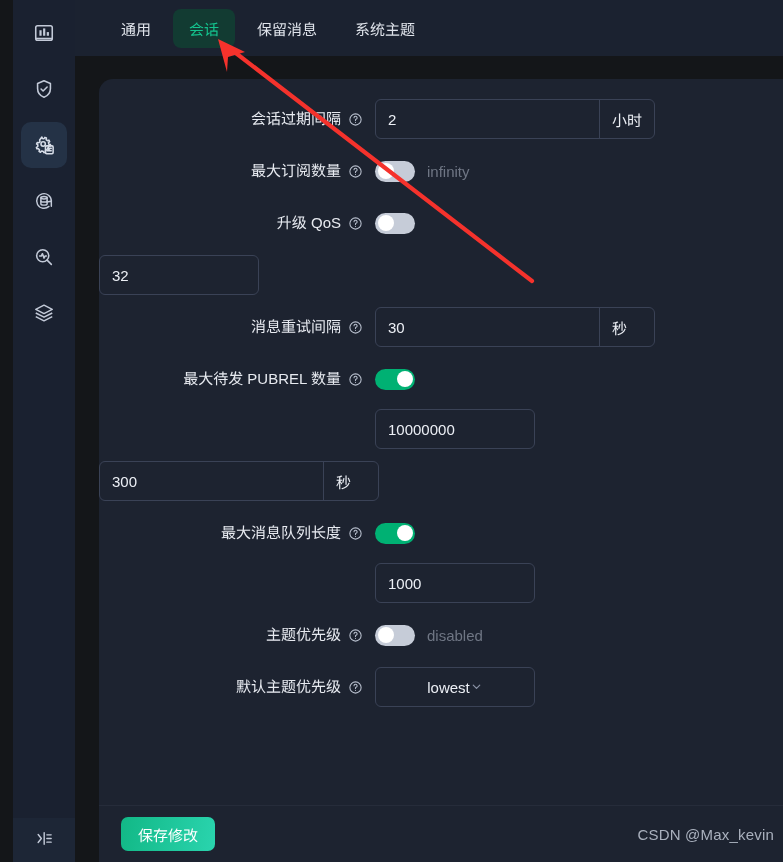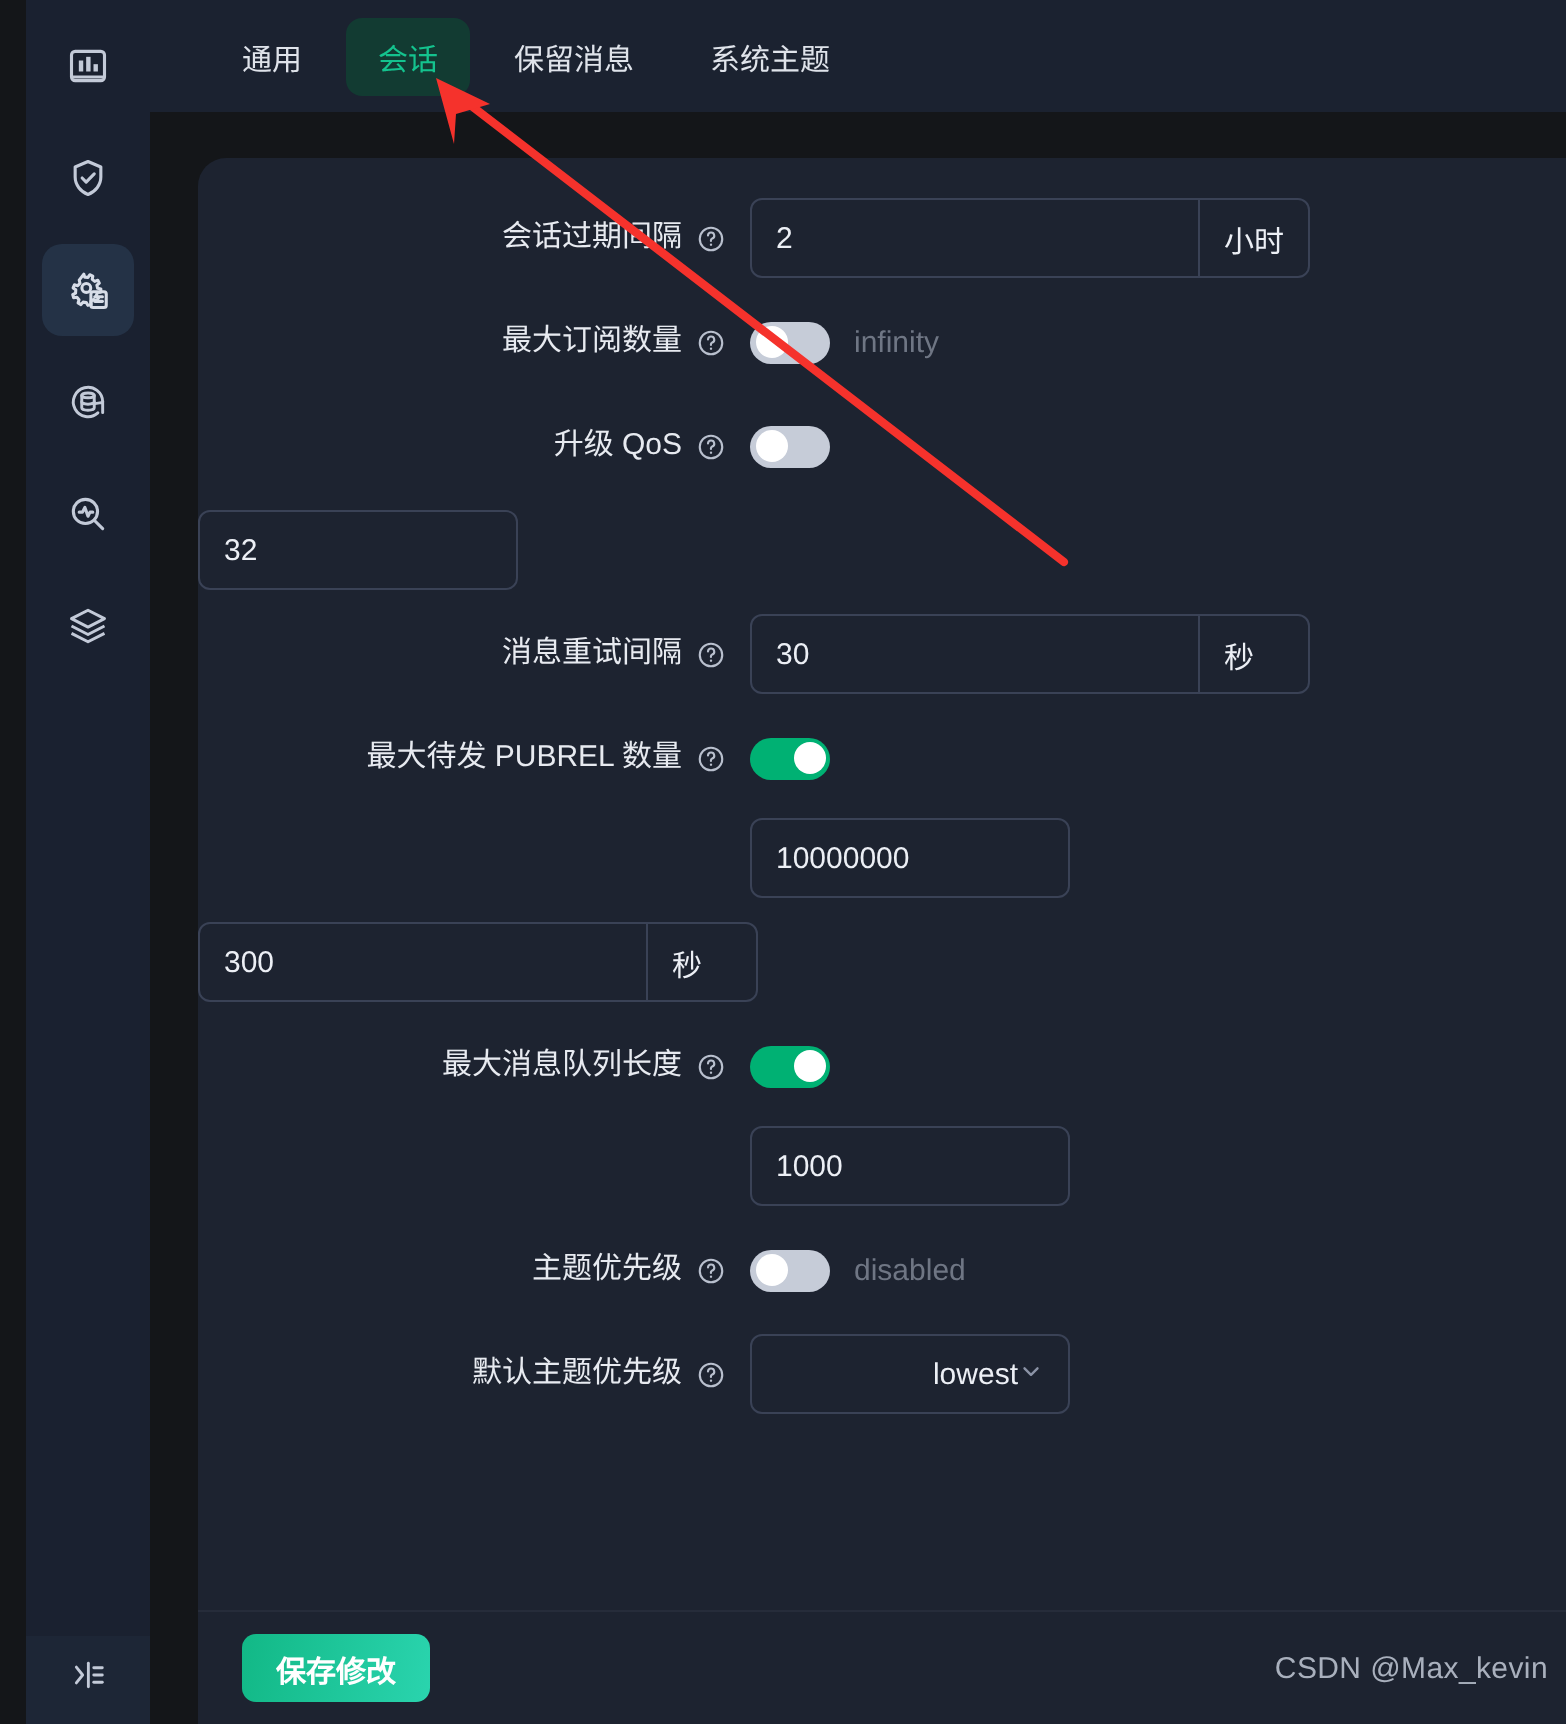--- a/index.html
+++ b/index.html
@@ -96,21 +96,21 @@
   .group .gsel {
     width: 111px; flex: 0 0 111px;
     border-left: 1px solid #3a4256;
     display: flex; align-items: center; justify-content: space-between;
     padding: 0 12px; color: #eceff5; font-size: 15px; cursor: pointer;
   }
 
   .select {
     height: 40px; width: 160px;
     background: #1d2330; border: 1px solid #3a4256; border-radius: 6px;
-    display: flex; align-items: center; justify-content: flex-end;
+    display: flex; align-items: center; justify-content: center;
     padding: 0 12px; color: #eceff5; font-size: 15px; cursor: pointer;
   }
 
   .chev { color: #8b93a6; flex: 0 0 auto; }
 
   .switch {
     width: 40px; height: 21px; border-radius: 11px;
     position: relative; cursor: pointer; flex: 0 0 auto;
     background: #c6ccd8;
   }
@@ -128,21 +128,20 @@
     height: 57px; flex: 0 0 57px;
     border-top: 1px solid #262c3a;
     display: flex; align-items: center;
     padding: 0 22px;
   }
   .save-btn {
     height: 34px; padding: 0 17px; border: none; border-radius: 7px;
     background: linear-gradient(100deg, #12b886 0%, #2ad4ae 100%);
     color: #ffffff; font-size: 15px; cursor: pointer;
     font-family: inherit;
-    font-weight: bold;
   }
   .watermark {
     margin-left: auto; color: #a9b0bd; font-size: 15px;
     letter-spacing: .2px;
   }
 
   .arrow-layer {
     position: absolute; left: 0; top: 0; width: 783px; height: 862px;
     pointer-events: none; z-index: 50;
   }

